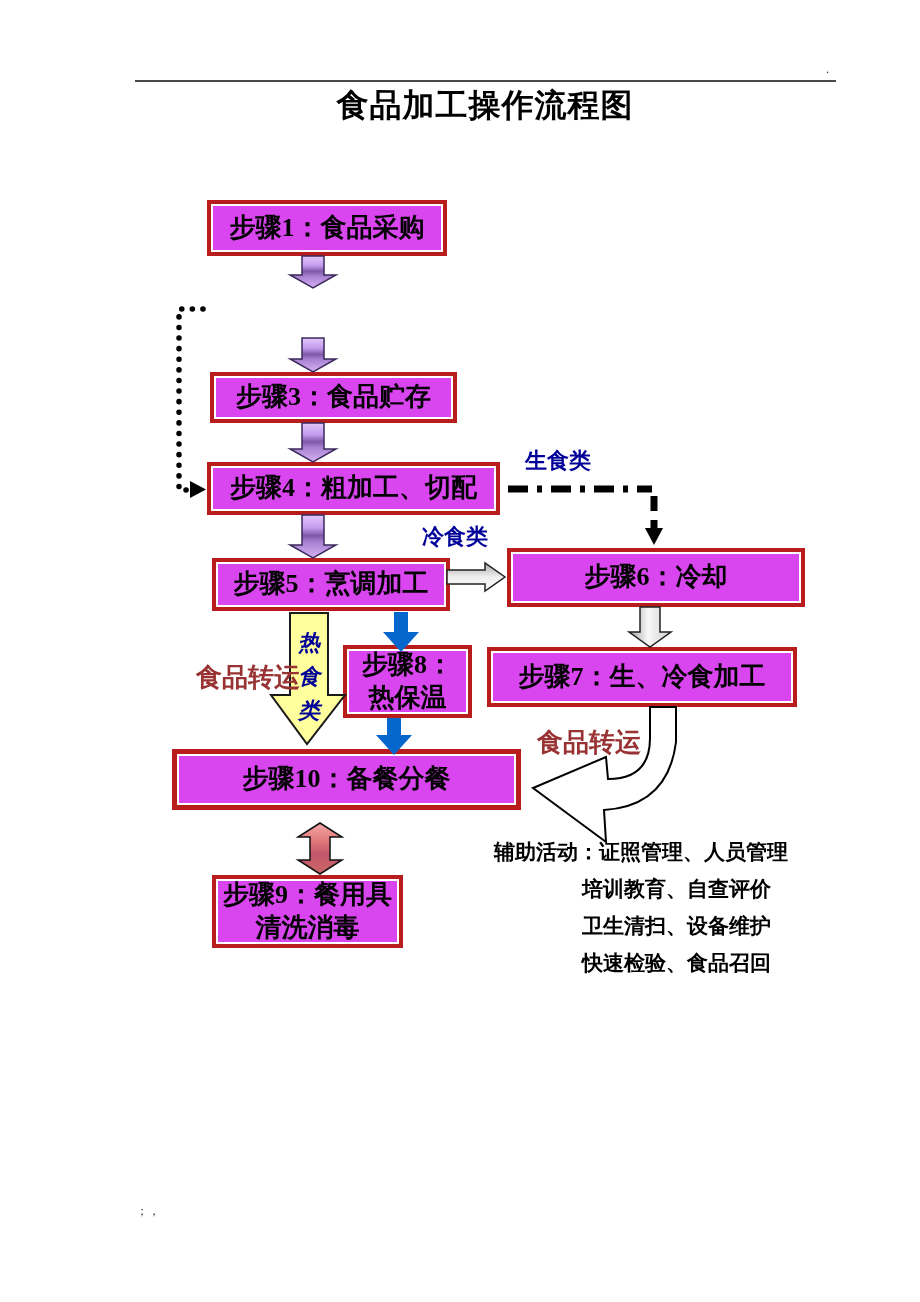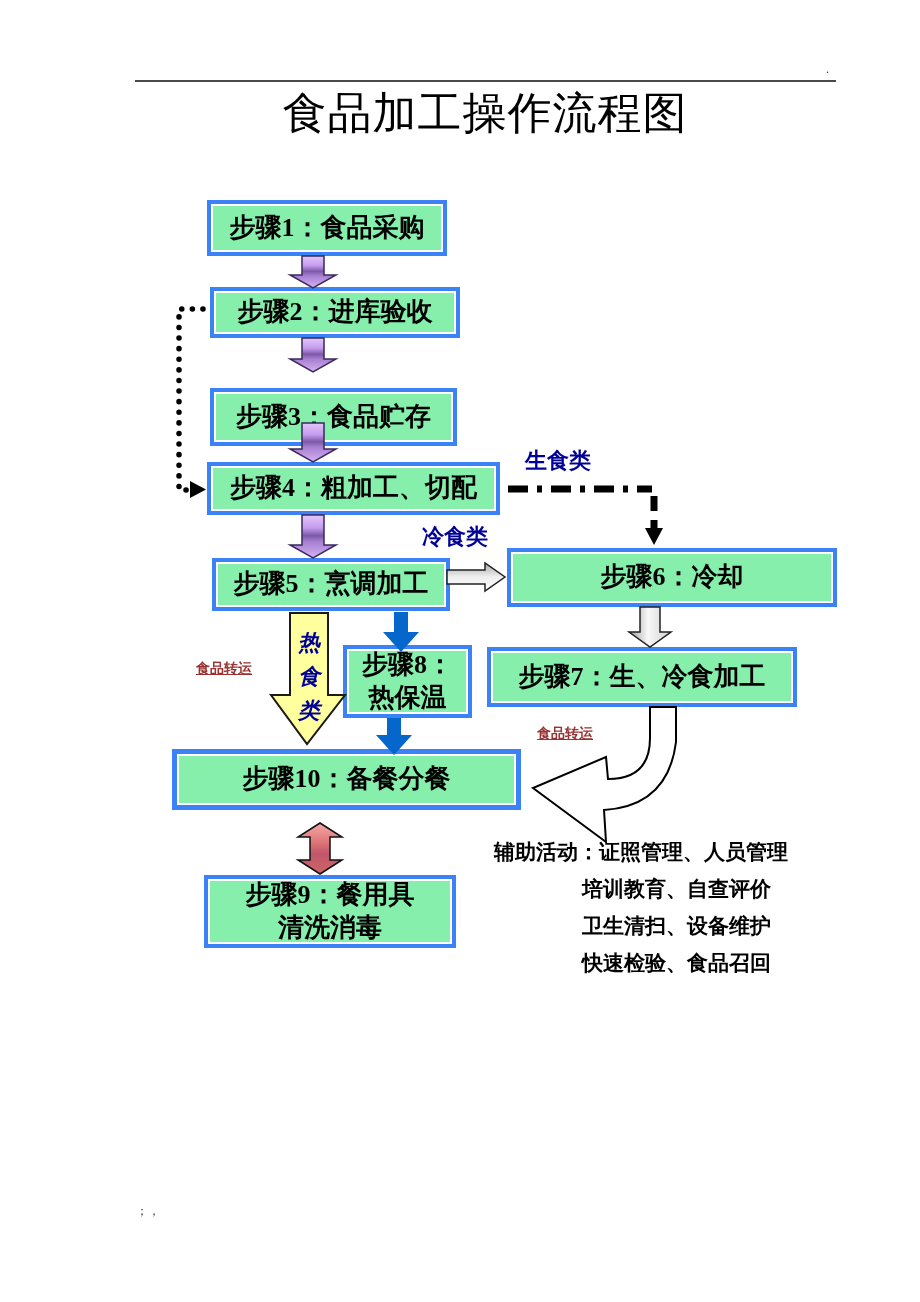--- a/index.html
+++ b/index.html
@@ -15,30 +15,30 @@
   .topline {
     position: absolute;
     left: 135px; top: 80px;
     width: 701px; height: 2px;
     background: #4a4a4a;
   }
   .title {
     position: absolute;
     left: 135px; top: 84px; width: 700px;
     text-align: center;
-    font-size: 44px;
-    font-weight: 400;
+    font-size: 32px;
+    font-weight: 700;
     color: #000;
     letter-spacing: 1px;
   }
   .tinymark { position: absolute; color: #333; font-size: 12px; }
   .stepbox {
     position: absolute;
-    background: #86efac;
-    border: 4px solid #3b82f6;
+    background: #d946ef;
+    border: 4px solid #b91c1c;
     box-shadow: inset 0 0 0 2px #ffffff;
     display: flex;
     align-items: center;
     justify-content: center;
     z-index: 2;
   }
   .stepbox span {
     font-size: 26px;
     font-weight: 700;
     color: #000;
@@ -51,21 +51,21 @@
     left: 0; top: 0;
     z-index: 5;
     pointer-events: none;
   }
   .flabel {
     position: absolute;
     z-index: 6;
     font-weight: 700;
   }
   .blue-label { color: #000099; font-size: 22px; }
-  .red-label  { color: #993333; font-size: 14px; text-decoration: underline; }
+  .red-label  { color: #993333; font-size: 26px; }
   .hotfood {
     width: 26px;
     line-height: 34px;
     word-break: break-all;
     text-align: center;
     font-style: italic;
   }
   .aux {
     position: absolute;
     left: 494px; top: 834px;
@@ -83,46 +83,43 @@
 
 <div class="page">
 
   <div class="topline"></div>
   <div class="tinymark" style="left:826px; top:62px;">.</div>
   <div class="title">食品加工操作流程图</div>
 
   <div class="stepbox" style="left:207px; top:200px; width:240px; height:56px;">
     <span>步骤1：食品采购</span>
   </div>
-  <div class="stepbox" style="left:210px; top:287px; width:250px; height:51px;">
-    <span>步骤2：进库验收</span>
-  </div>
-  <div class="stepbox" style="left:210px; top:388px; width:247px; height:58px;">
+  <div class="stepbox" style="left:210px; top:372px; width:247px; height:51px;">
     <span>步骤3：食品贮存</span>
   </div>
   <div class="stepbox" style="left:207px; top:462px; width:293px; height:53px;">
     <span>步骤4：粗加工、切配</span>
   </div>
   <div class="stepbox" style="left:212px; top:558px; width:238px; height:53px;justify-content:center;">
     <span>步骤5：烹调加工</span>
   </div>
-  <div class="stepbox" style="left:507px; top:548px; width:330px; height:59px;">
+  <div class="stepbox" style="left:507px; top:548px; width:298px; height:59px;">
     <span>步骤6：冷却</span>
   </div>
   <div class="stepbox" style="left:487px; top:647px; width:310px; height:60px;">
     <span>步骤7：生、冷食加工</span>
   </div>
   <div class="stepbox" style="left:343px; top:645px; width:129px; height:73px;">
     <span>步骤8：
 热保温</span>
   </div>
   <div class="stepbox" style="left:172px; top:749px; width:349px; height:61px; border-width:5px;">
     <span>步骤10：备餐分餐</span>
   </div>
-  <div class="stepbox" style="left:204px; top:875px; width:252px; height:73px;">
+  <div class="stepbox" style="left:212px; top:875px; width:191px; height:73px;">
     <span>步骤9：餐用具
 清洗消毒</span>
   </div>
 
   <svg class="connectors" width="920" height="1302" viewBox="0 0 920 1302">
     <defs>
       <linearGradient id="lav" x1="0" y1="0" x2="0" y2="1">
         <stop offset="0" stop-color="#E3C7FA"></stop>
         <stop offset="0.3" stop-color="#C49BEE"></stop>
         <stop offset="0.48" stop-color="#7D58A8"></stop>

